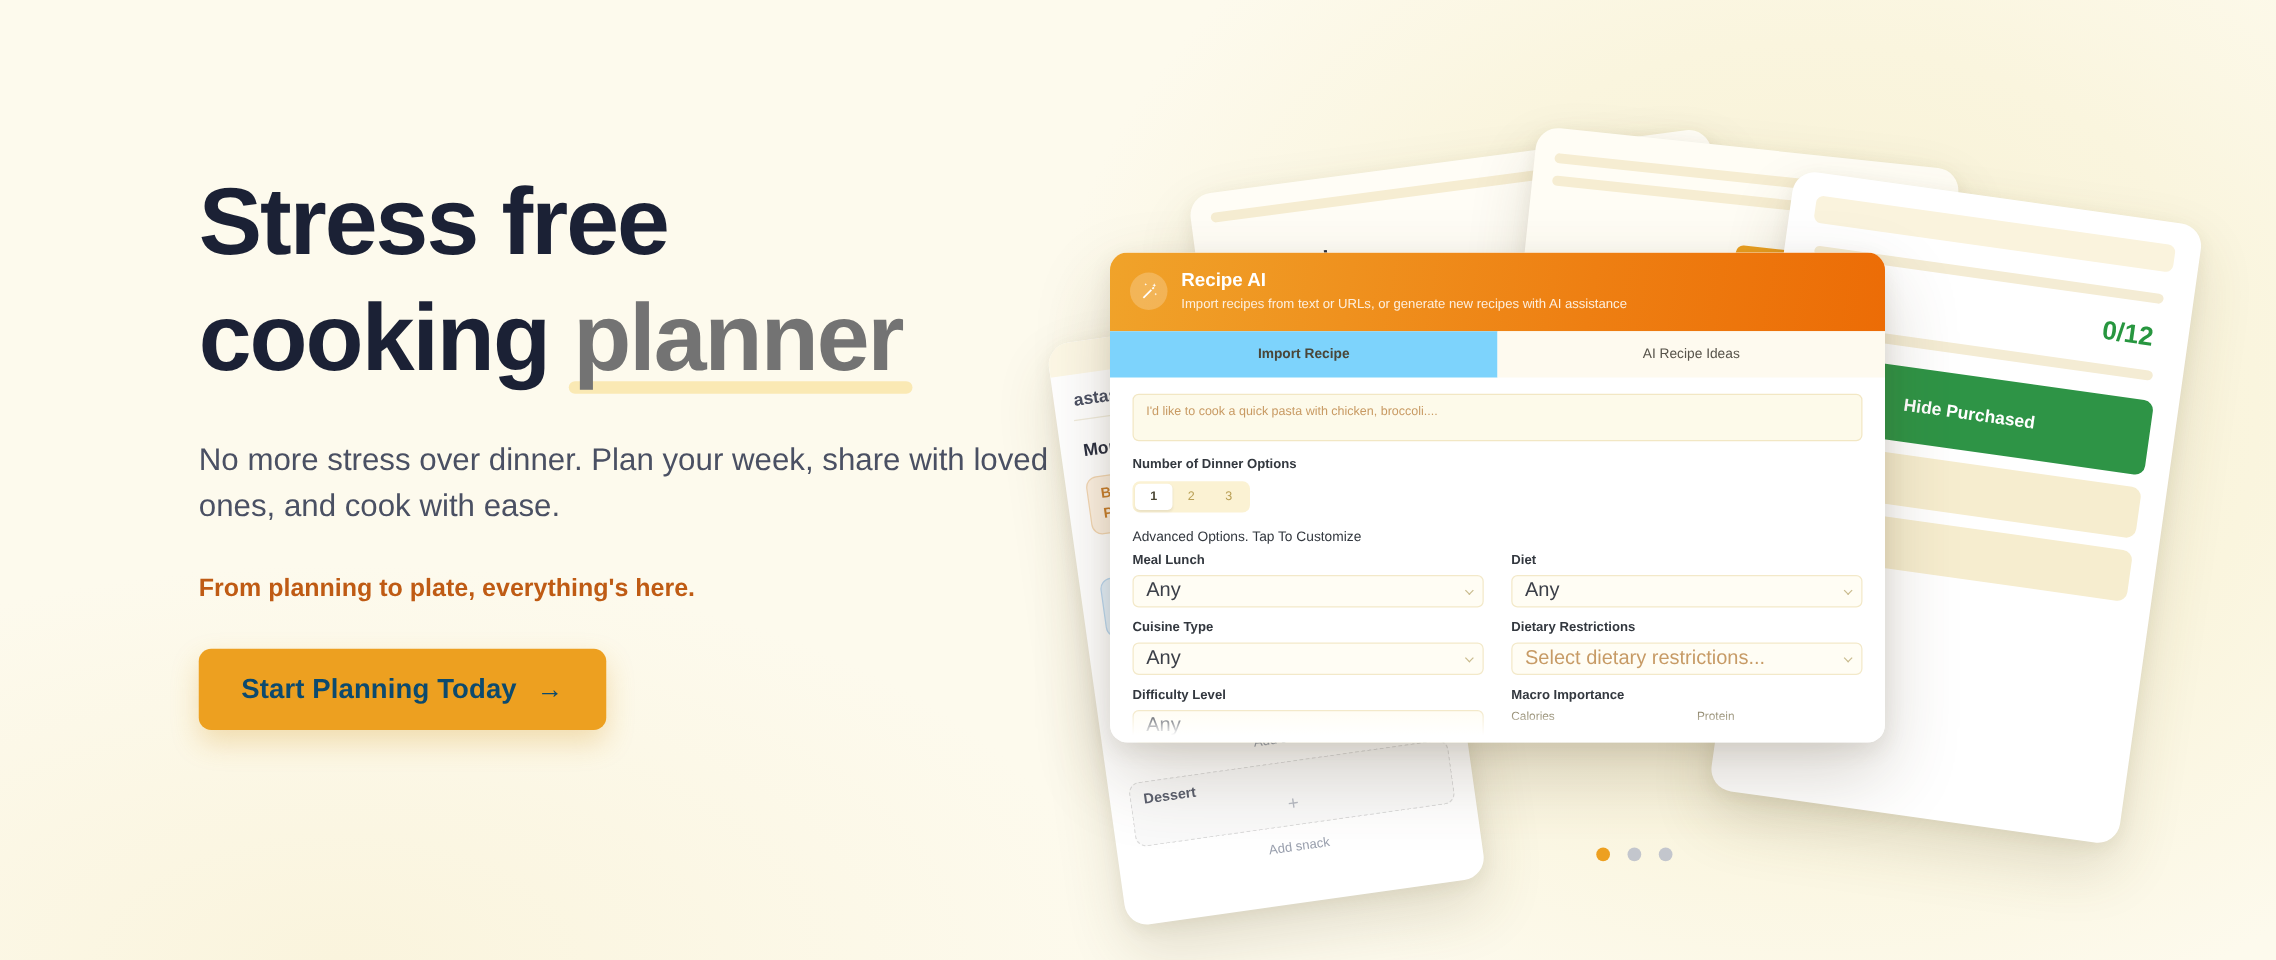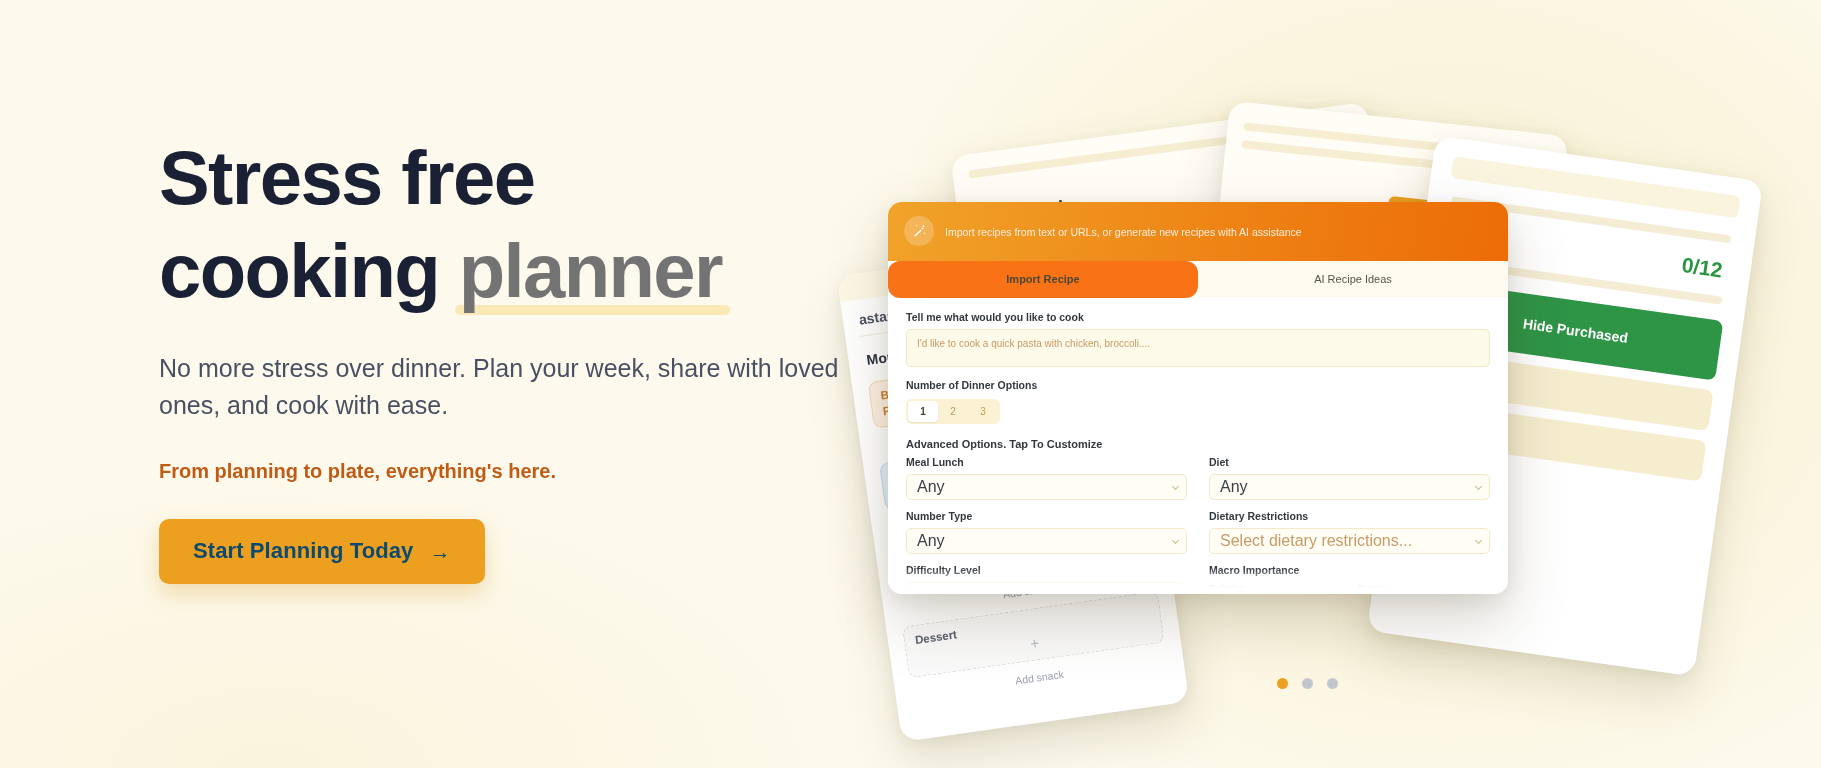--- a/index.html
+++ b/index.html
@@ -315,21 +315,21 @@
 
   .ra-tabs { display: flex; }
   .ra-tab {
     flex: 1;
     text-align: center;
     font-size: 11px;
     padding: 12px 0 13px 0;
     cursor: pointer;
     color: #4a4638;
   }
-  .ra-tab.active { background: #f97316; font-weight: 600; border-radius: 12px; }
+  .ra-tab.active { background: #7dd3fc; font-weight: 600; }
   .ra-tab.inactive { background: #fefaef; color: #57534a; }
 
   .ra-body { padding: 13px 18px 0 18px; }
 
   .fl {
     font-size: 10.5px;
     font-weight: 600;
     color: #33383f;
     margin-bottom: 6px;
   }
@@ -358,21 +358,21 @@
     font-size: 10px;
     padding: 5px 6px;
     border-radius: 4px;
     color: #b99f54;
     cursor: pointer;
   }
   .seg .opt.on { background: #ffffff; color: #4b4735; font-weight: 600; box-shadow: 0 1px 2px rgba(0,0,0,0.07); }
 
   .adv-title {
     font-size: 11px;
-    font-weight: 700;
+    font-weight: 400;
     color: #33383f;
     margin: 14px 0 6px 0;
   }
 
   .grid2 {
     display: grid;
     grid-template-columns: 1fr 1fr;
     column-gap: 22px;
     row-gap: 0;
   }
@@ -519,31 +519,31 @@
         <div class="ra-icon">
           <svg width="16" height="16" viewBox="0 0 16 16" aria-hidden="true">
             <path d="M3.2 12.8 L9.6 6.4 L10.6 7.4 L4.2 13.8 Z" fill="#ffffff"></path>
             <path d="M10.4 5.6 L11.6 4.4 L12.6 5.4 L11.4 6.6 Z" fill="#ffffff"></path>
             <path d="M12.4 1.6 l0.45 1.1 1.1 0.45 -1.1 0.45 -0.45 1.1 -0.45 -1.1 -1.1 -0.45 1.1 -0.45 Z" fill="#ffffff"></path>
             <path d="M5.6 1.4 l0.3 0.75 0.75 0.3 -0.75 0.3 -0.3 0.75 -0.3 -0.75 -0.75 -0.3 0.75 -0.3 Z" fill="#ffffff"></path>
             <path d="M13.6 9.2 l0.3 0.75 0.75 0.3 -0.75 0.3 -0.3 0.75 -0.3 -0.75 -0.75 -0.3 0.75 -0.3 Z" fill="#ffffff"></path>
           </svg>
         </div>
         <div>
+          <div class="ra-title">Recipe AI</div>
           <div class="ra-sub">Import recipes from text or URLs, or generate new recipes with AI assistance</div>
         </div>
       </div>
 
       <div class="ra-tabs">
         <div class="ra-tab active">Import Recipe</div>
         <div class="ra-tab inactive">AI Recipe Ideas</div>
       </div>
 
       <div class="ra-body">
-        <div class="fl">Tell me what would you like to cook</div>
         <div class="ra-textarea">I'd like to cook a quick pasta with chicken, broccoli....</div>
 
         <div class="fl" style="margin-top:12px">Number of Dinner Options</div>
         <div class="seg">
           <div class="opt on">1</div>
           <div class="opt">2</div>
           <div class="opt">3</div>
         </div>
 
         <div class="adv-title">Advanced Options. Tap To Customize</div>
@@ -552,21 +552,21 @@
 
           <div>
             <div class="field">
               <div class="fl">Meal Lunch</div>
               <div class="select">
                 <span>Any</span>
                 <span class="chev"></span>
               </div>
             </div>
             <div class="field">
-              <div class="fl">Number Type</div>
+              <div class="fl">Cuisine Type</div>
               <div class="select">
                 <span>Any</span>
                 <span class="chev"></span>
               </div>
             </div>
             <div class="field">
               <div class="fl">Difficulty Level</div>
               <div class="select">
                 <span>Any</span>
 

